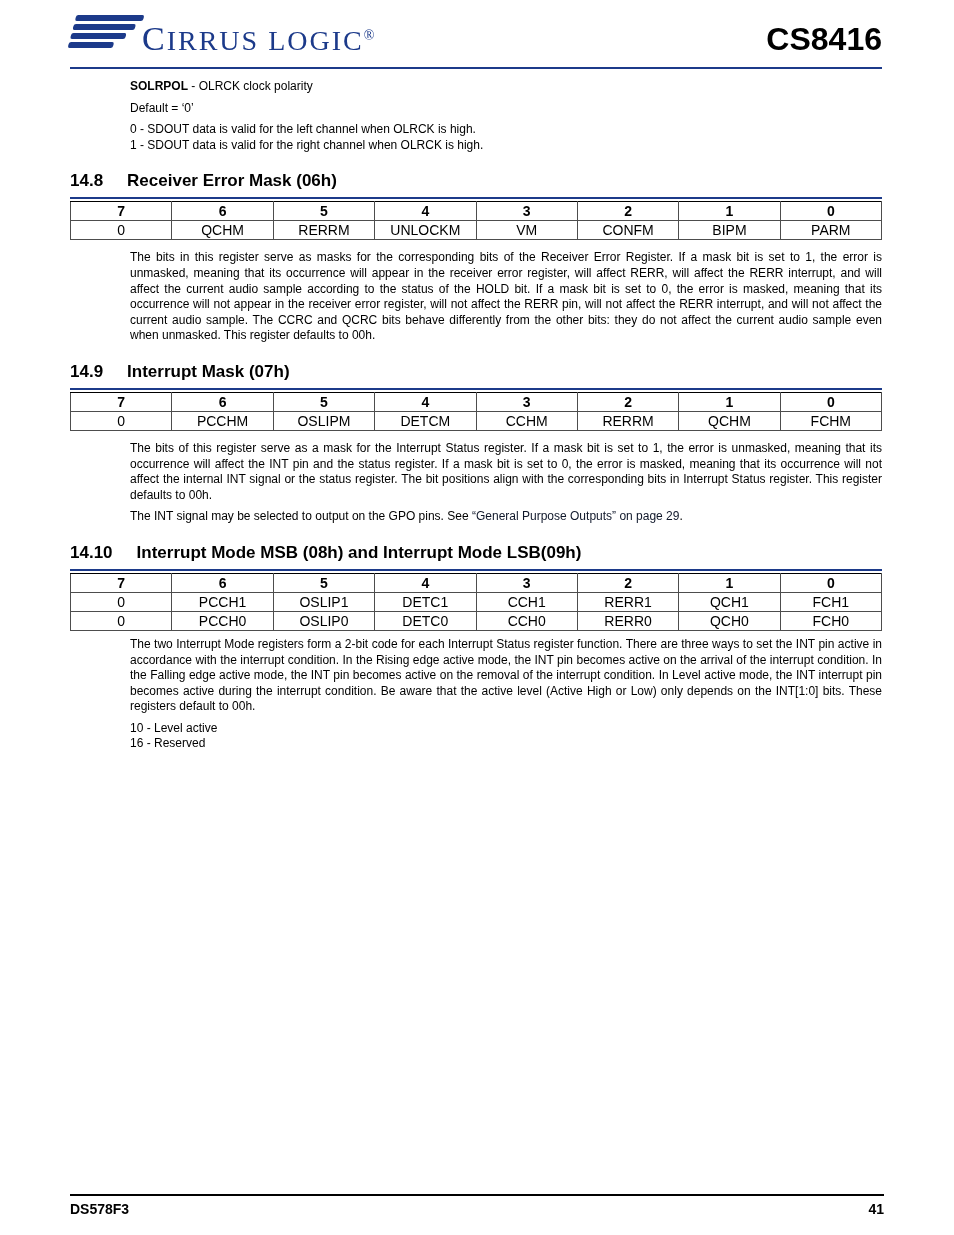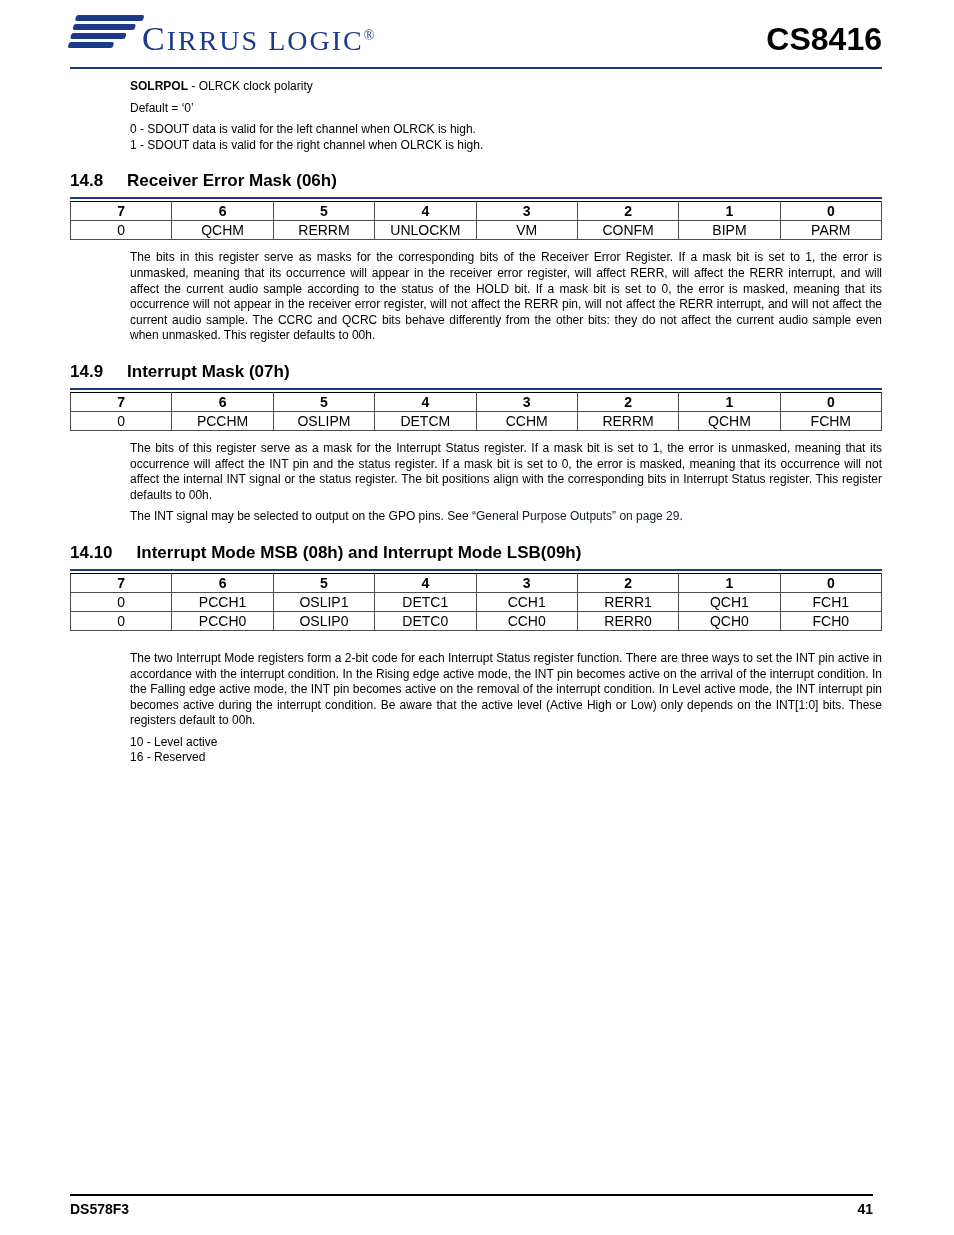--- a/index.html
+++ b/index.html
@@ -18,21 +18,21 @@
   .hr-top{border:none;border-top:2px solid #1c3a8a;margin:4px 0 10px 0}
   .hr-line{border:none;border-top:2px solid #1c3a8a;margin:6px 0 2px 0}
   .body-indent{margin-left:60px;font-size:12px;line-height:1.3}
   .body-indent p{margin:6px 0}
   .just{text-align:justify}
   .sec-hdr{font-size:17px;font-weight:bold;font-family:Arial,Helvetica,sans-serif;margin:18px 0 0 0;display:flex;gap:24px}
   .reg-table{width:100%;border-collapse:collapse;table-layout:fixed;margin-top:2px}
   .reg-table td,.reg-table th{border:1px solid #4d4d4d;text-align:center;font-size:14px;padding:1px 0;font-weight:normal;font-family:Arial}
   .reg-table th{font-weight:bold;border-top:1px solid #000}
   a.link{color:#0f172a;text-decoration:none}
-  .footer{position:absolute;left:70px;right:79px;bottom:18px;display:flex;justify-content:space-between;font-size:14px;font-weight:bold;border-top:2px solid #000;padding-top:5px}
+  .footer{position:absolute;left:70px;right:68px;bottom:18px;display:flex;justify-content:space-between;font-size:14px;font-weight:bold;border-top:2px solid #000;padding-top:5px}
 </style>
 </head>
 <body>
 
 <div class="page">
 
   <div class="topbar">
     <div class="logo-block">
       <div class="logo-swoosh">
         <div class="bar b1"></div>
@@ -152,21 +152,21 @@
       <td>PCCH0</td>
       <td>OSLIP0</td>
       <td>DETC0</td>
       <td>CCH0</td>
       <td>RERR0</td>
       <td>QCH0</td>
       <td>FCH0</td>
     </tr>
   </tbody>
     </table>
-  <div class="body-indent" style="margin-top:20px">
+  <div class="body-indent" style="margin-top:6px">
     <p class="just">The two Interrupt Mode registers form a 2-bit code for each Interrupt Status register function. There are three ways to set the INT pin active in accordance with the interrupt condition. In the Rising edge active mode, the INT pin becomes active on the arrival of the interrupt condition. In the Falling edge active mode, the INT pin becomes active on the removal of the interrupt condition. In Level active mode, the INT interrupt pin becomes active during the interrupt condition. Be aware that the active level (Active High or Low) only depends on the INT[1:0] bits. These registers default to 00h.</p>
     <p style="margin:0">10 - Level active</p>
     <p style="margin:0">16 - Reserved</p>
   </div>
 
   <div class="footer">
     <span>DS578F3</span>
     <span>41</span>
   </div>
 </div>

